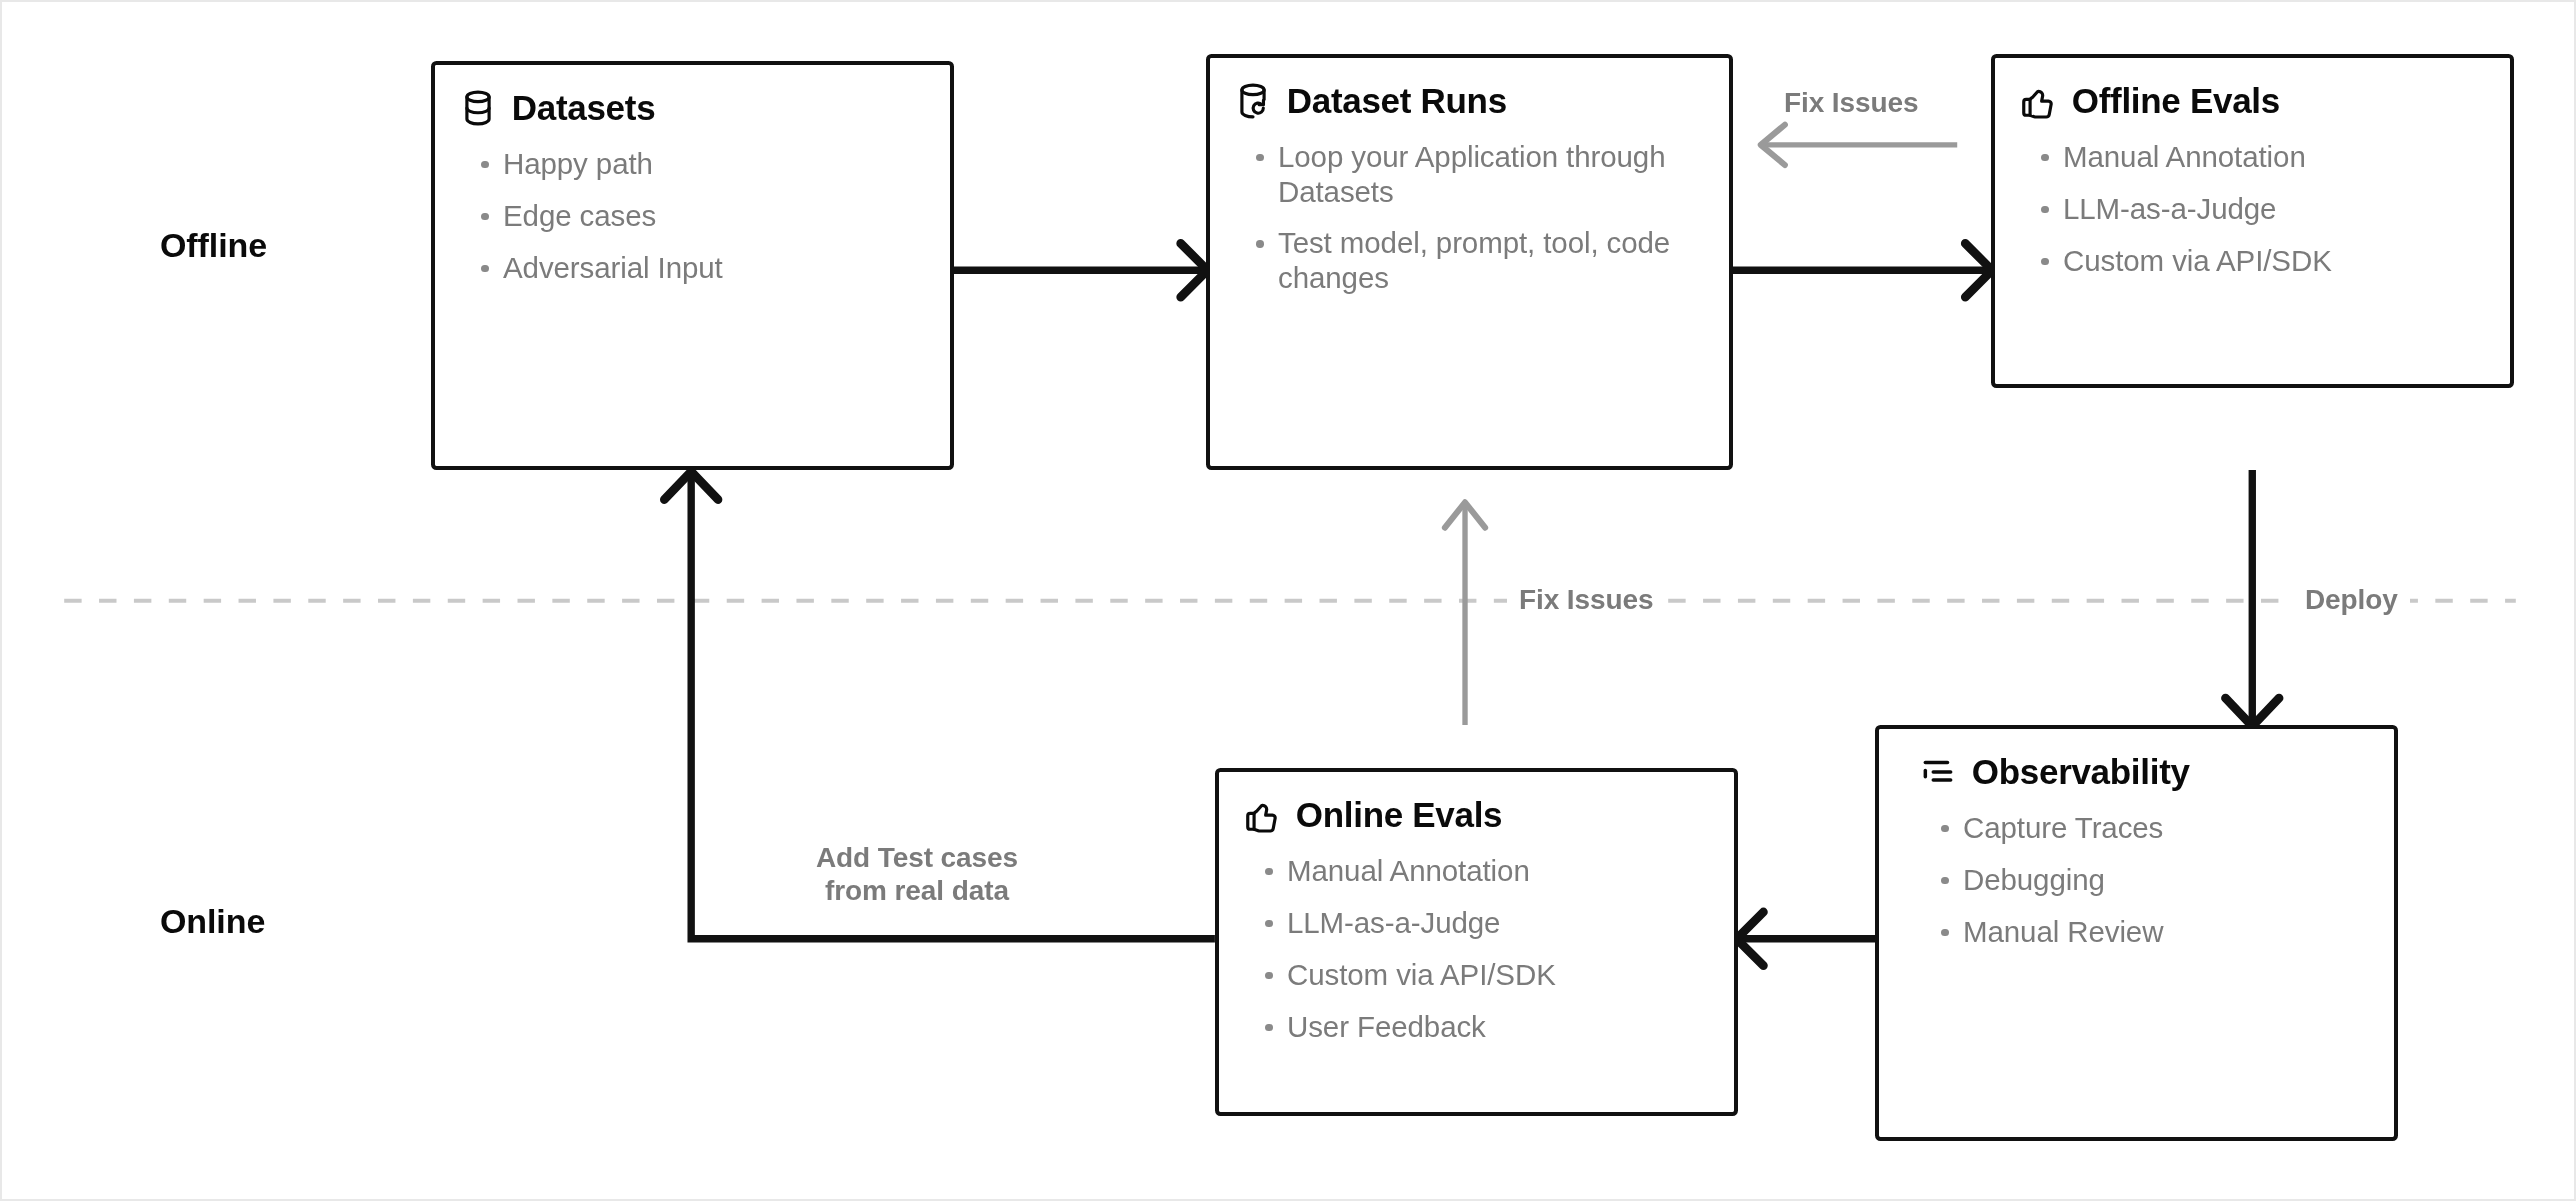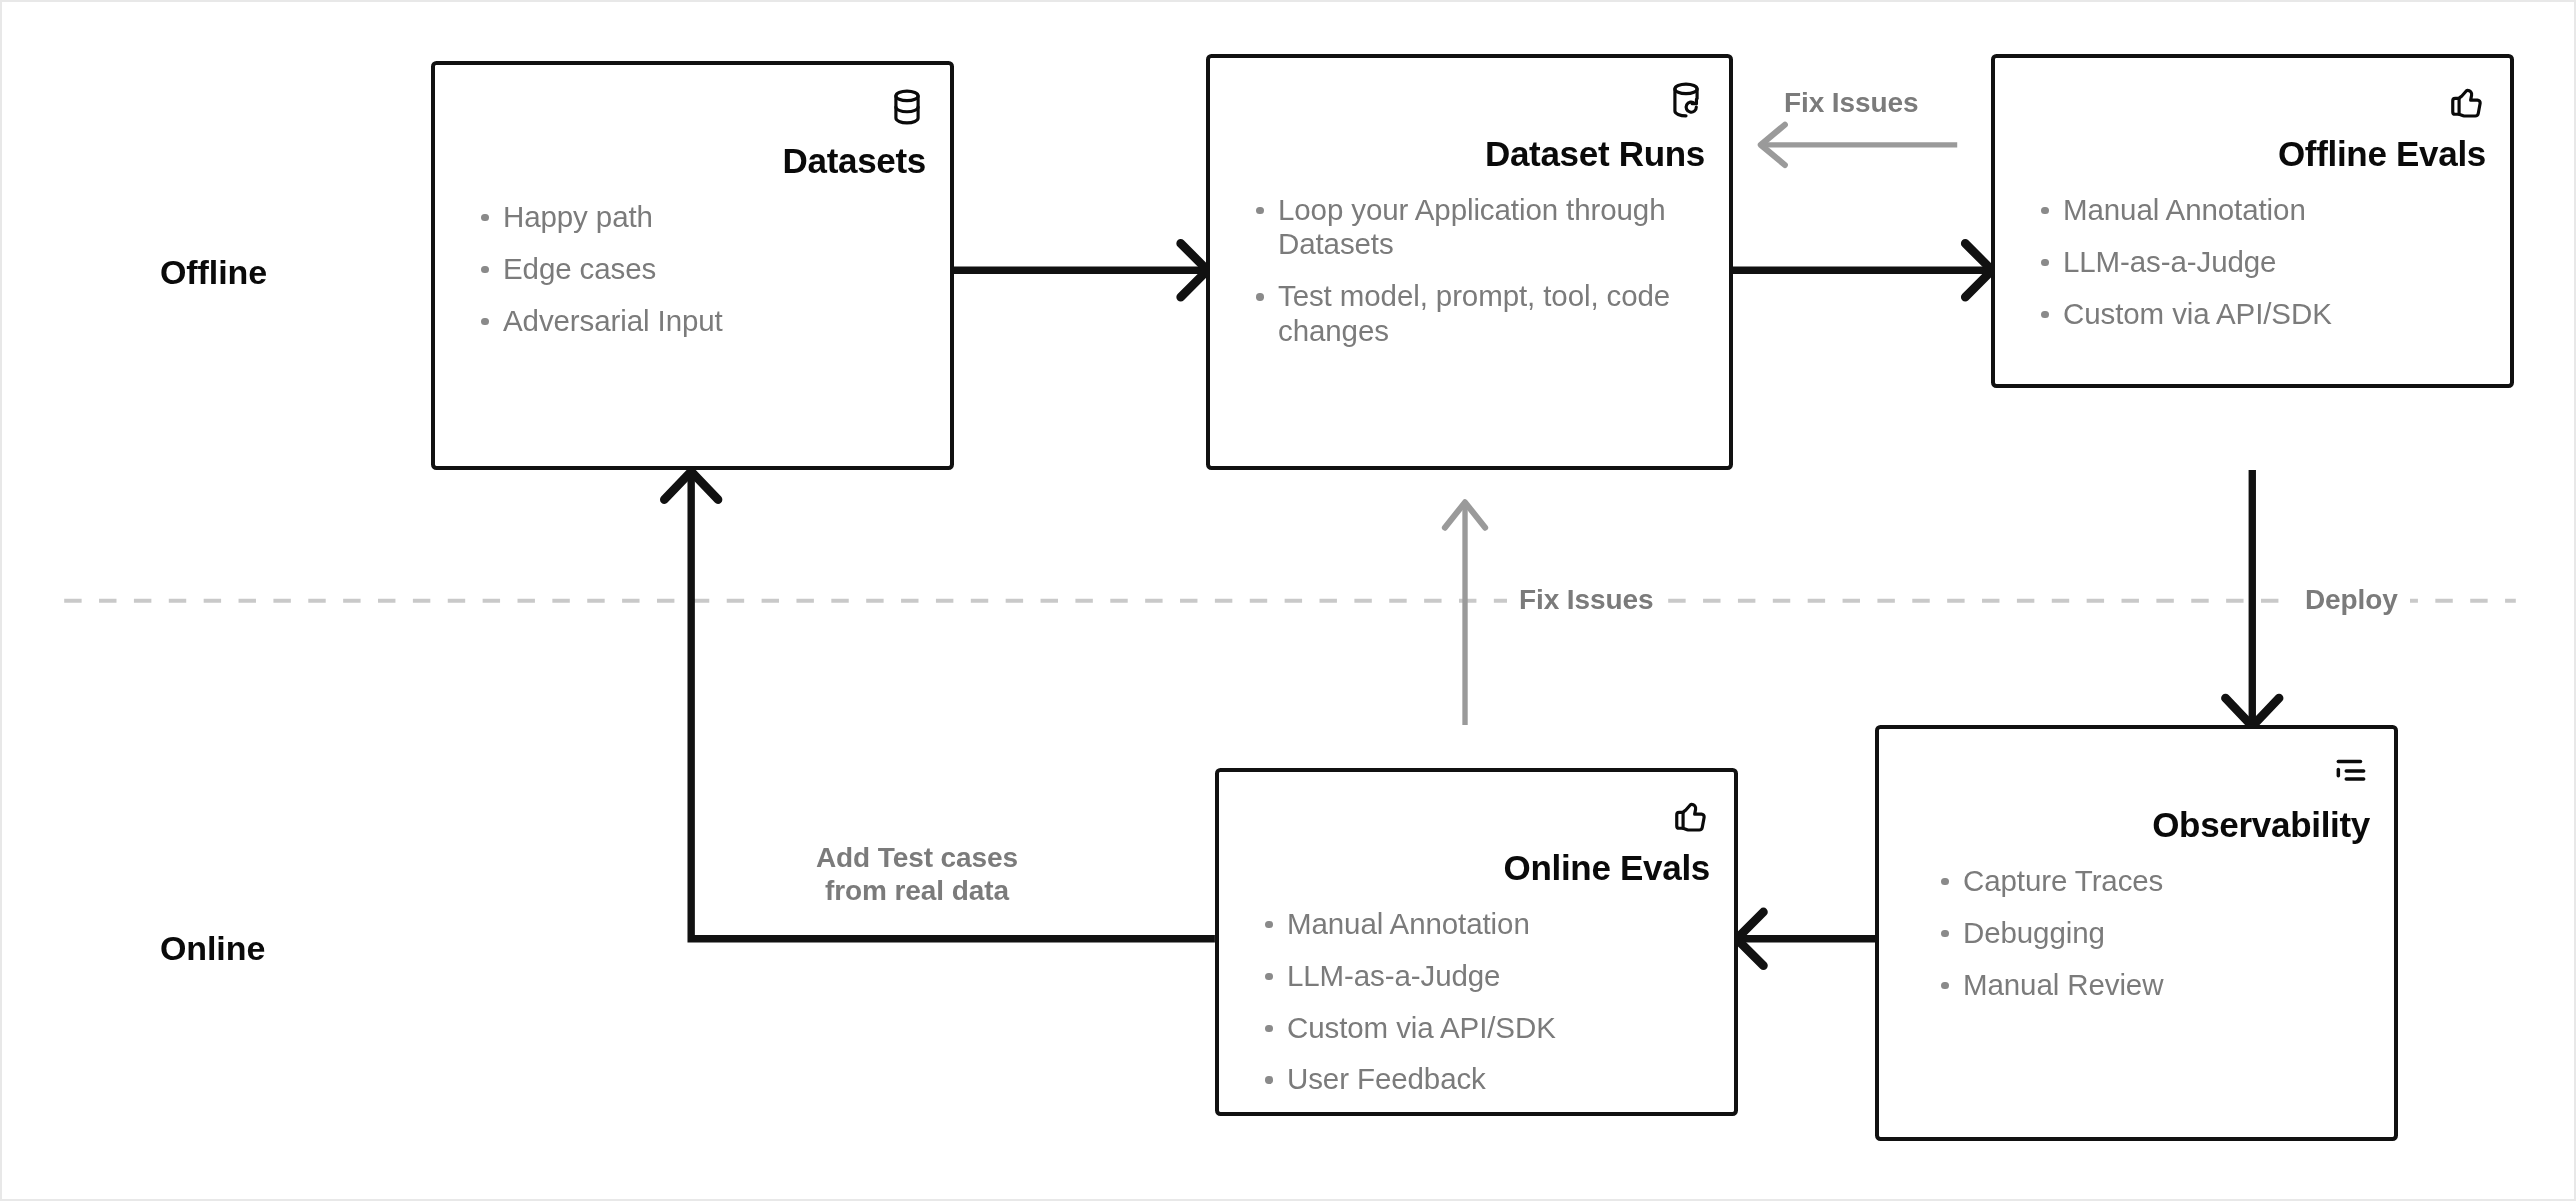--- a/index.html
+++ b/index.html
@@ -25,40 +25,38 @@
   }
 
   
   .section-label {
     position: absolute;
     font-size: 34px;
     font-weight: 700;
     color: #0a0a0a;
     letter-spacing: -0.1px;
     white-space: nowrap;
-    margin-top: 27px;
   }
   #label-offline { left: 158px; top: 224px; }
   #label-online  { left: 158px; top: 900px; }
 
   
   .node {
     position: absolute;
     box-sizing: border-box;
     background: #ffffff;
     border: 4.7px solid #111111;
     border-radius: 5.4px;
     padding: 23px 24px 20px 24px;
   }
   .node-head {
     display: flex;
-    align-items: flex-end;
+    align-items: center;
     gap: 14.8px;
     margin-bottom: 19px;
-    flex-direction: column;
   }
   .node-title {
     font-size: 35px;
     font-weight: 700;
     color: #0a0a0a;
     letter-spacing: -0.3px;
     white-space: nowrap;
   }
   .node-icon {
     width: 38px;

